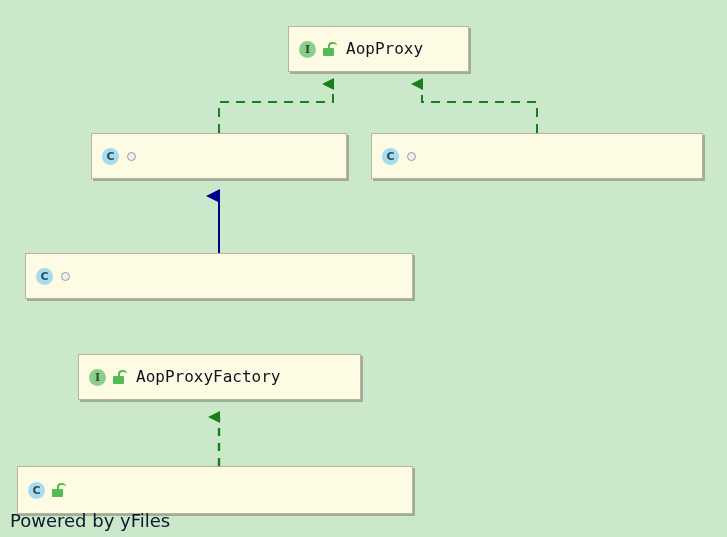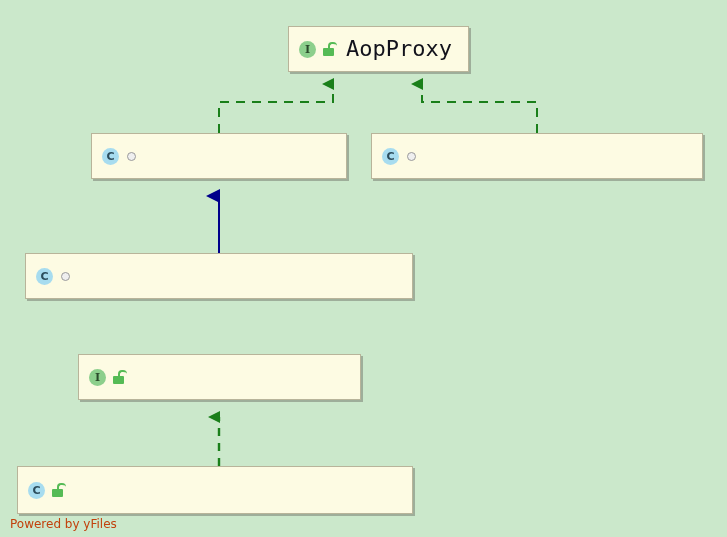--- a/index.html
+++ b/index.html
@@ -38,21 +38,21 @@
     white-space: nowrap;
   }
   .node .glyphs {
     display: inline-flex;
     align-items: center;
     flex: 0 0 auto;
     margin-right: 10px;
   }
   .node .label {
     font-family: "DejaVu Sans Mono", monospace;
-    font-size: 22px;
+    font-size: 16px;
     line-height: 1;
     color: #12121c;
     letter-spacing: 0px;
   }
   
   .ic {
     display: inline-block;
     vertical-align: middle;
   }
   .ic-class {
@@ -104,22 +104,22 @@
     border-bottom: none;
     border-right: none;
     border-top-left-radius: 4px;
     border-top-right-radius: 4px;
   }
   #watermark {
     position: absolute;
     left: 10px;
     bottom: 6px;
     font-family: "DejaVu Sans", sans-serif;
-    font-size: 12px;
-    color: #c2410c;
+    font-size: 18px;
+    color: #0f172a;
     user-select: none;
   }
 </style>
 </head>
 <body>
 
 <div id="canvas">
 
   <svg id="edges" viewBox="0 0 727 537" width="727" height="537">
     <defs>
@@ -173,20 +173,21 @@
   </div>
 
   <div class="node" style="left:78px; top:354px; width:283px; height:46px;">
     <span class="glyphs">
       <span class="ic ic-interface">I</span>
       <span class="ic ic-lock">
         <span class="shackle"></span>
           <span class="body"></span>
       </span>
     </span>
+    <span class="label">AopProxyFactory</span>
   </div>
 
   <div class="node" style="left:17px; top:466px; width:396px; height:48px;">
     <span class="glyphs">
       <span class="ic ic-class">C</span>
       <span class="ic ic-lock">
         <span class="shackle"></span>
           <span class="body"></span>
       </span>
     </span>

